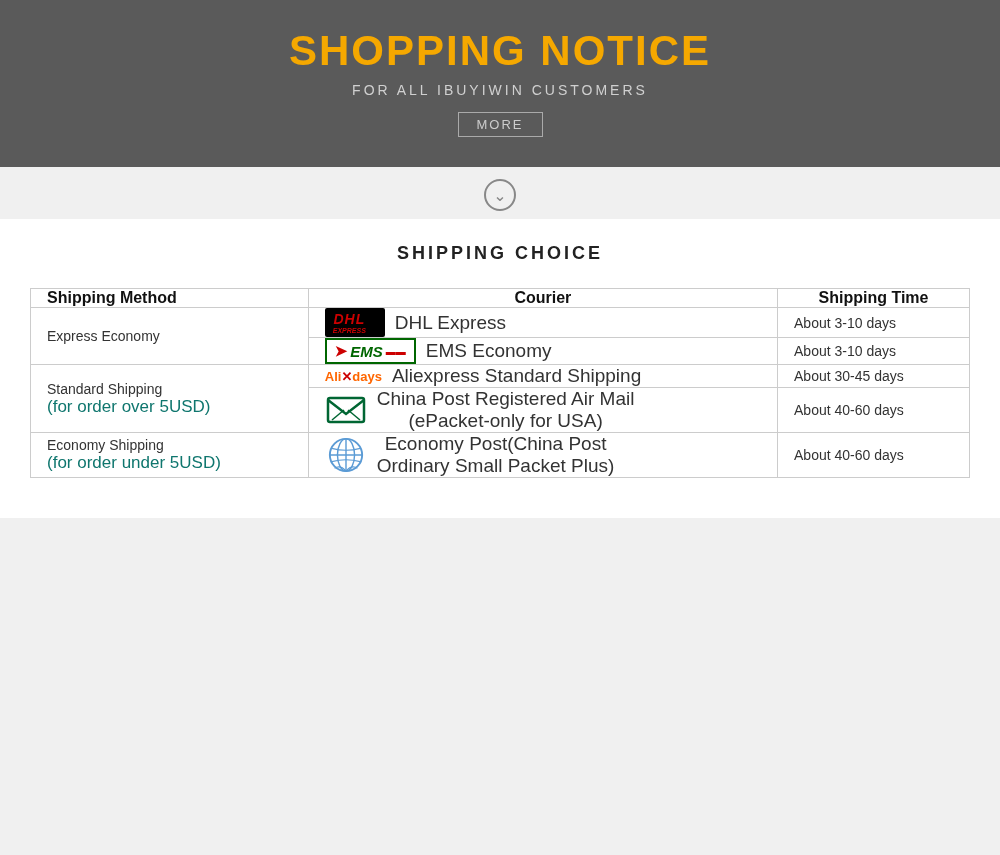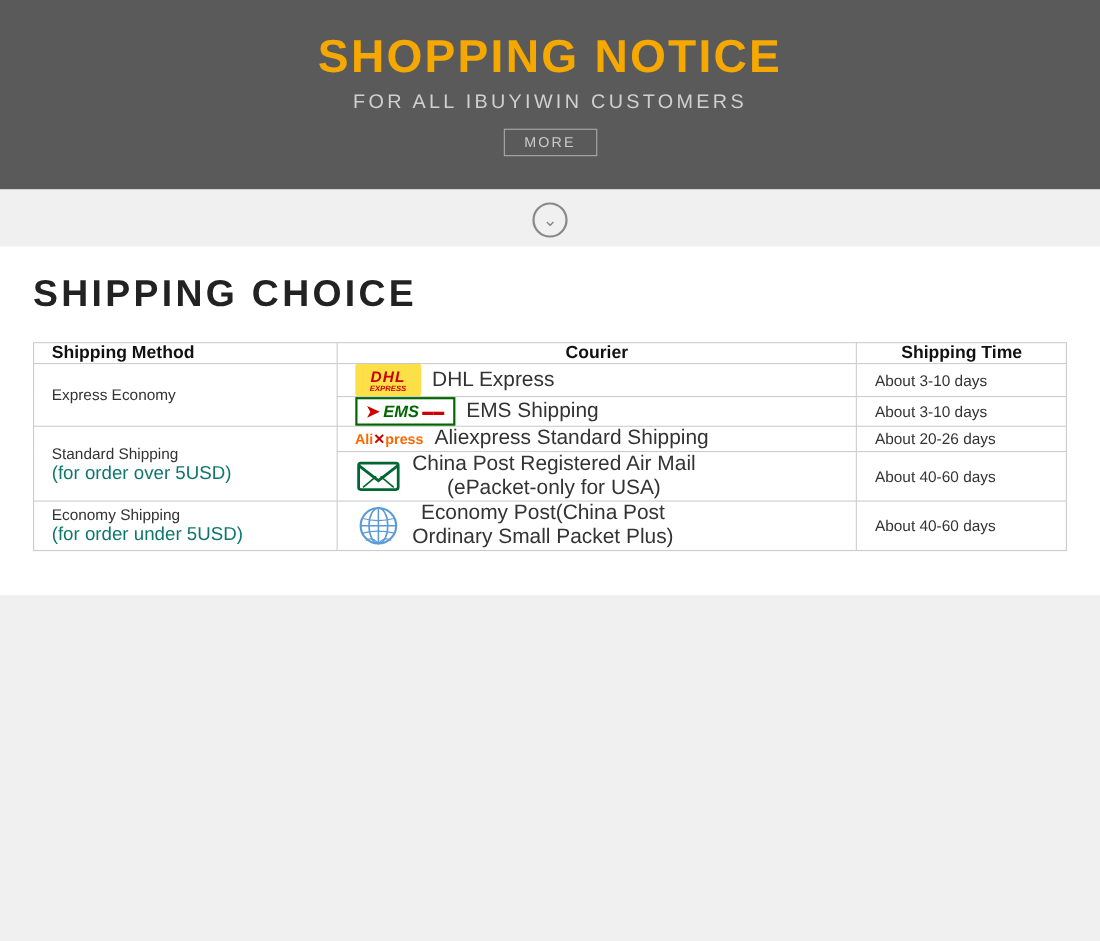--- a/index.html
+++ b/index.html
@@ -34,21 +34,21 @@
       color: #f5a800;
       font-size: 42px;
       font-weight: 900;
       letter-spacing: 2px;
       line-height: 1.1;
       margin-bottom: 8px;
     }
 
     .subtitle {
       color: #d0d0d0;
-      font-size: 18px;
+      font-size: 14px;
       letter-spacing: 3px;
       margin-bottom: 14px;
     }
 
     .more-button {
       display: inline-block;
       border: 1px solid #aaa;
       color: #ccc;
       font-size: 13px;
       letter-spacing: 2px;
@@ -75,22 +75,22 @@
       font-size: 16px;
     }
 
     .main-content {
       background: #ffffff;
       margin: 0;
       padding: 24px 30px 40px;
     }
 
     .section-title {
-      text-align: left;
-      font-size: 34px;
+      text-align: center;
+      font-size: 18px;
       font-weight: 900;
       letter-spacing: 3px;
       margin-bottom: 24px;
       color: #222;
     }
 
     .shipping-table {
       width: 100%;
       border-collapse: collapse;
       border: 1px solid #ccc;
@@ -158,30 +158,30 @@
       vertical-align: middle;
       white-space: nowrap;
       font-size: 14px;
       color: #333;
     }
 
     
     .dhl-logo {
       display: inline-flex;
       align-items: center;
-      background: #fde047;
+      background: #000000;
       padding: 3px 8px;
       border-radius: 2px;
       font-weight: 900;
       font-size: 14px;
       color: #CC0000;
       font-style: italic;
       letter-spacing: 1px;
       min-width: 60px;
-      justify-content: center;
+      justify-content: flex-start;
     }
 
     .dhl-logo .express-text {
       font-size: 7px;
       color: #CC0000;
       display: block;
       letter-spacing: 0px;
     }
 
     
@@ -291,40 +291,40 @@
       </tr>
 
       <tr>
         <td class="courier-cell">
           <div class="courier-row">
             <div class="ems-logo">
               <span class="ems-chevron">➤</span>
                 <span>EMS</span>
                 <span style="font-size:10px;color:#cc0000;">▬▬</span>
             </div>
-            <span class="courier-name">EMS Shipping</span>
+            <span class="courier-name">EMS Economy</span>
           </div>
         </td>
         <td class="time-cell">About 3-10 days</td>
       </tr>
 
       <tr>
         <td class="method-cell" rowspan="2">
           <span class="method-name">Standard Shipping</span>
           <span class="method-note">(for order over 5USD)</span>
         </td>
         <td class="courier-cell">
           <div class="courier-row">
             <div class="ali-logo">
-              <span class="ali">Ali</span><span style="color:#cc0000;">✕</span><span class="xpress">press</span>
+              <span class="ali">Ali</span><span style="color:#cc0000;">✕</span><span class="xpress">days</span>
             </div>
             <span class="courier-name">Aliexpress Standard Shipping</span>
           </div>
         </td>
-        <td class="time-cell">About 20-26 days</td>
+        <td class="time-cell">About 30-45 days</td>
       </tr>
 
       <tr>
         <td class="courier-cell">
           <div class="courier-row">
             <div class="chinapost-logo">
 
               <svg width="40" height="40" viewBox="0 0 40 40" fill="none">
                 <rect x="2" y="8" width="36" height="24" rx="2" stroke="#006633" stroke-width="2.5" fill="none"></rect>
                 <path d="M2 10 L20 24 L38 10" stroke="#006633" stroke-width="2.5" fill="none"></path>

